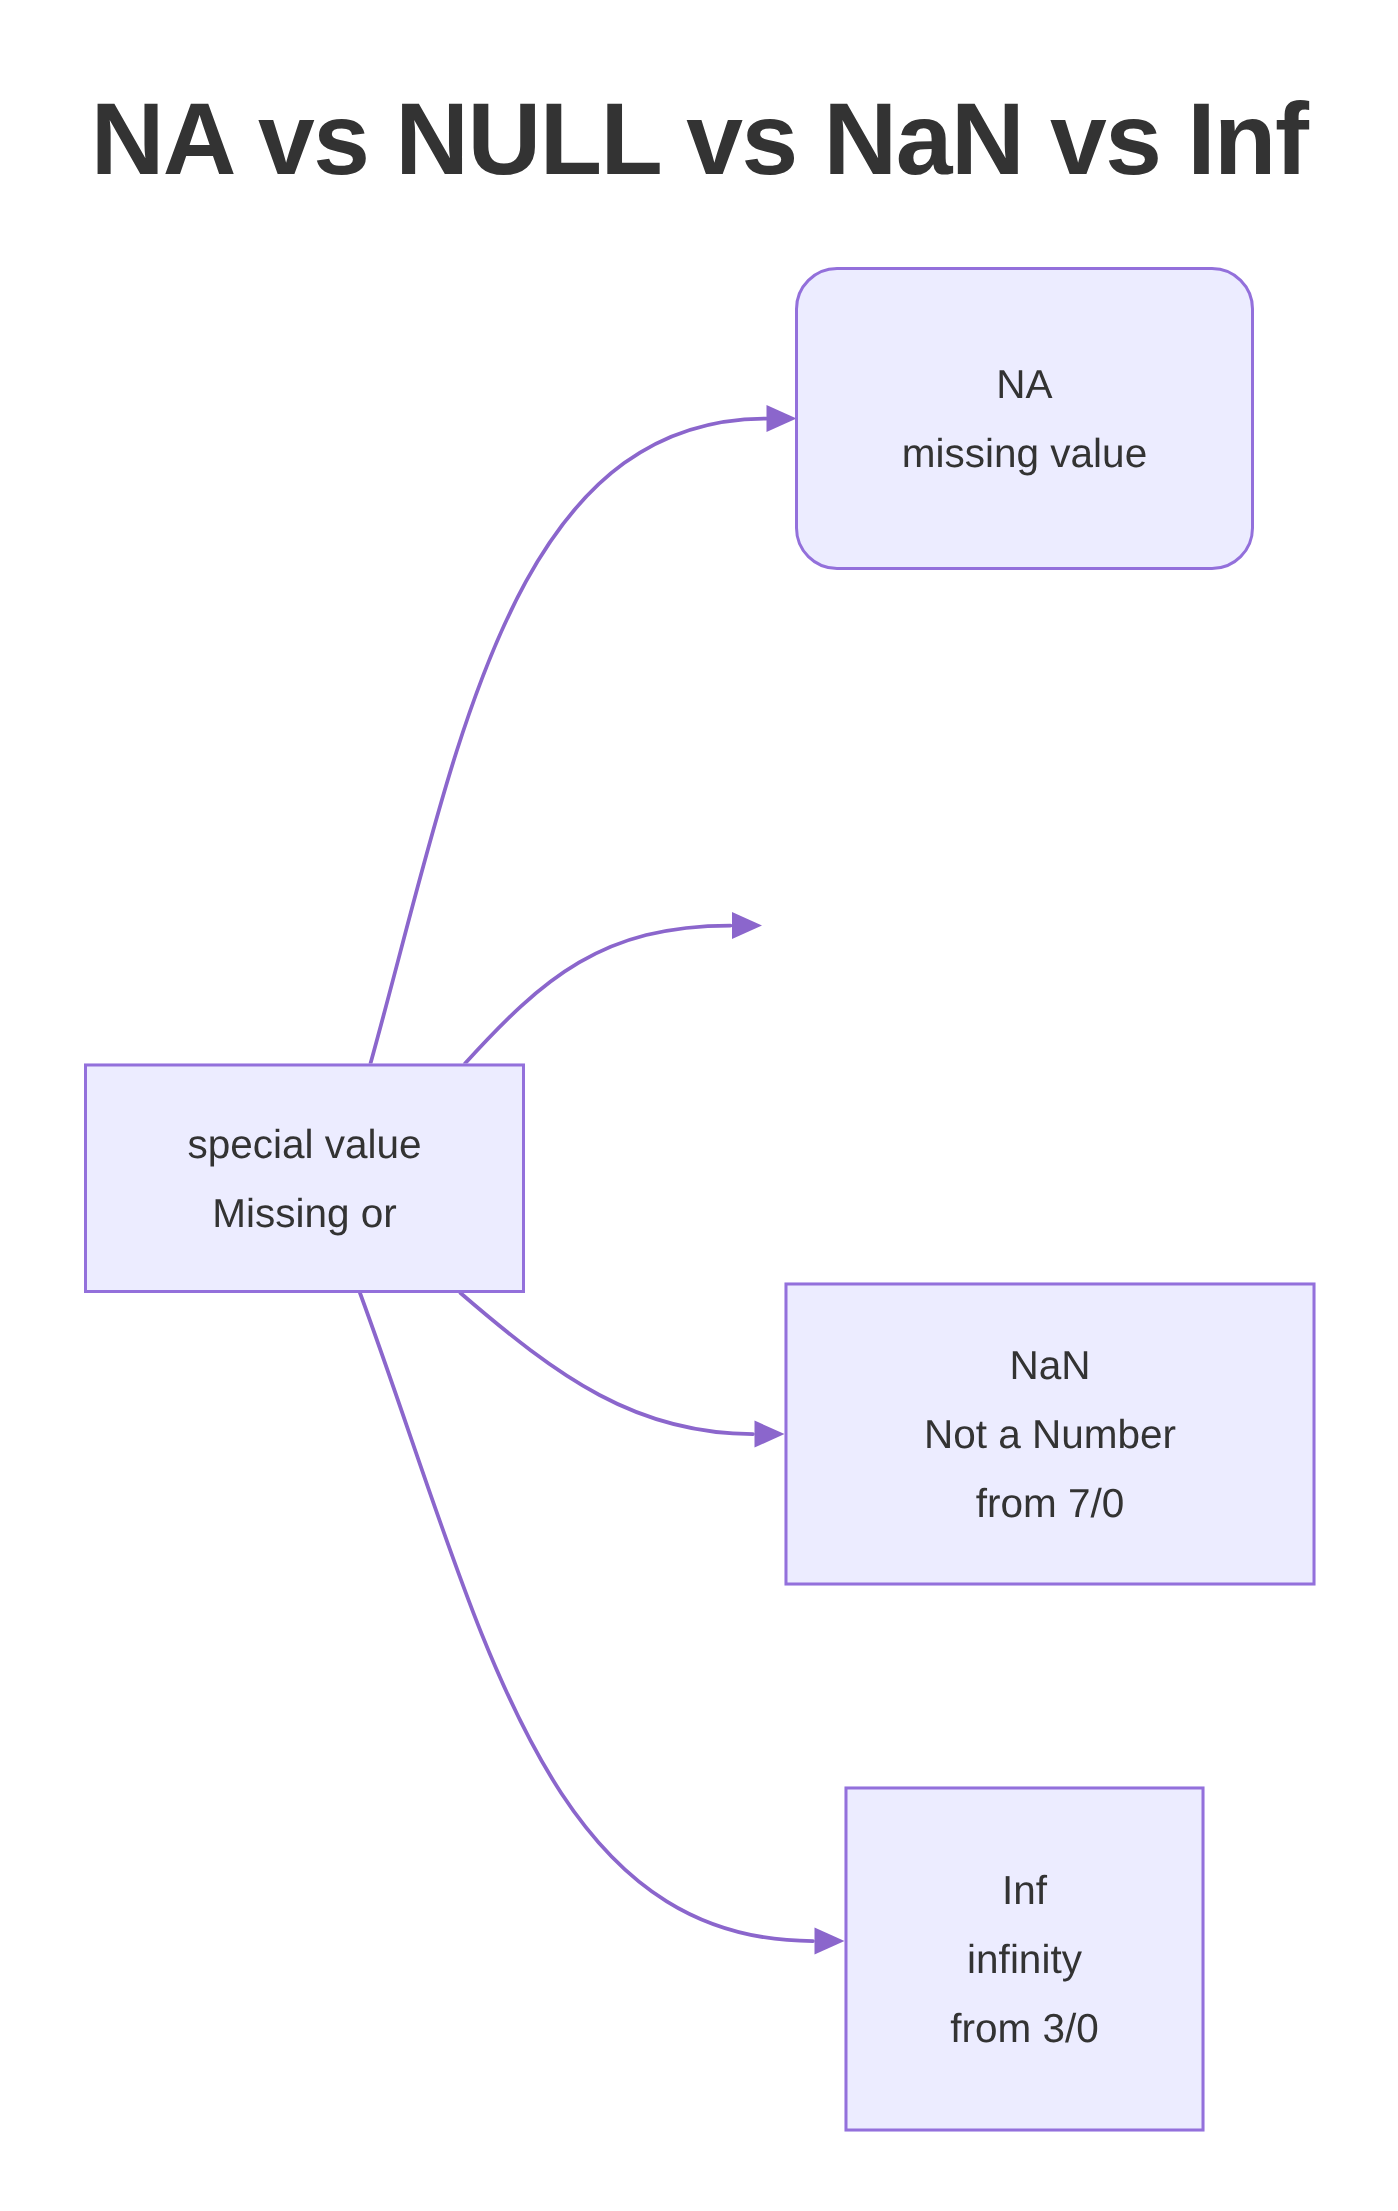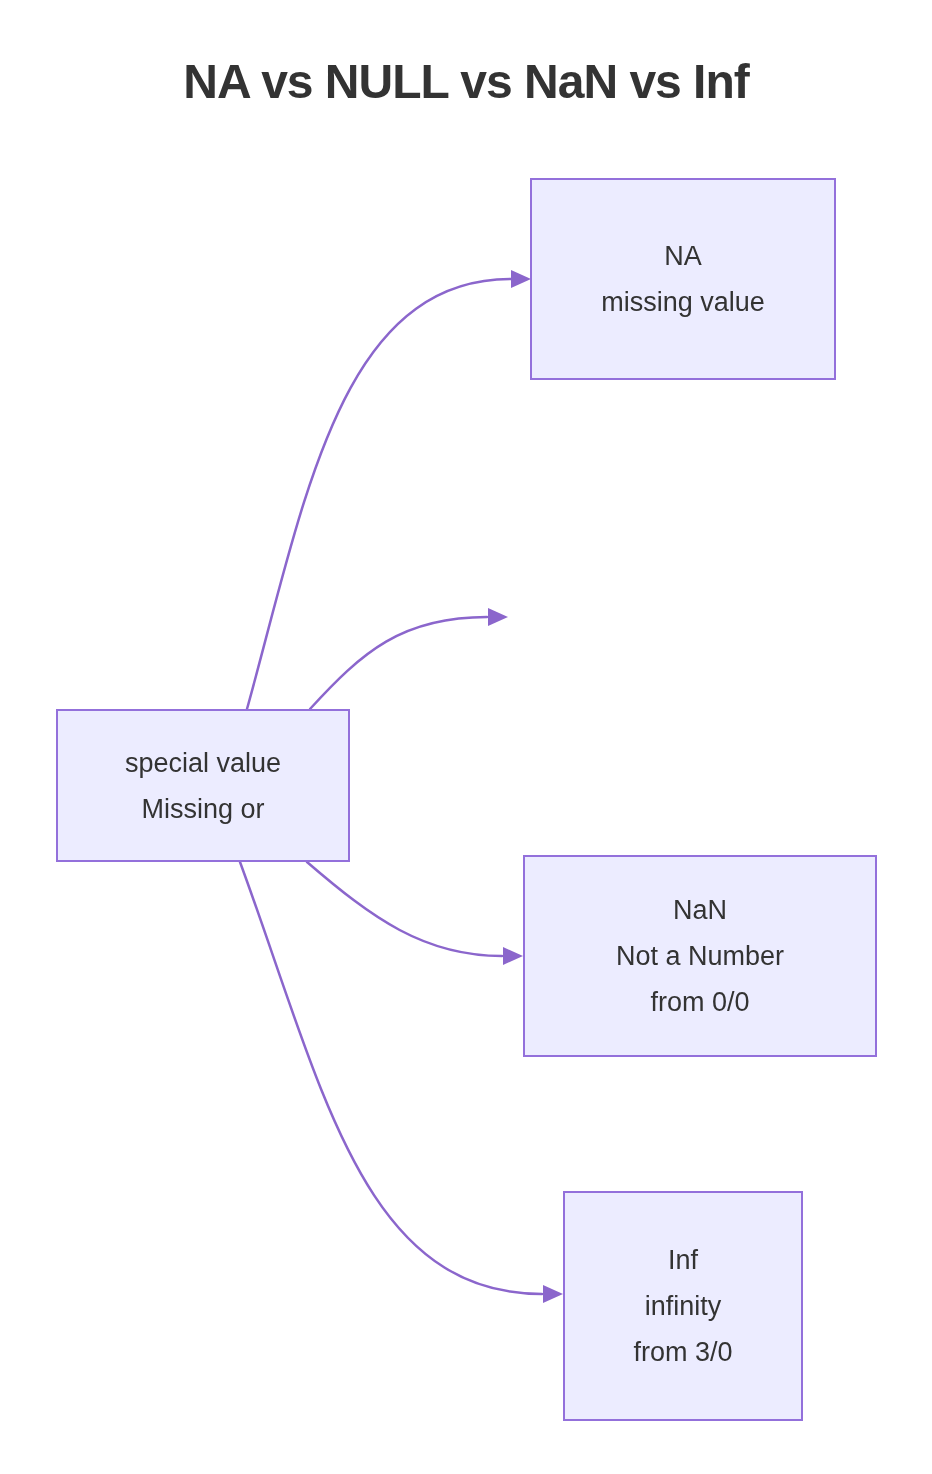--- a/index.html
+++ b/index.html
@@ -15,21 +15,21 @@
     background: var(--background, #fff);
     overflow: hidden;
   }
   .diagram-title {
     position: absolute;
     top: 54px;
     left: 0;
     width: 100%;
     margin: 0;
     text-align: center;
-    font-size: 48px;
+    font-size: 68px;
     font-weight: bold;
     letter-spacing: -1px;
     color: var(--text, #333);
   }
   .edges-layer {
     position: absolute;
     top: 0;
     left: 0;
     width: 932px;
     height: 1474px;
@@ -54,21 +54,21 @@
     flex-direction: column;
     align-items: center;
     justify-content: center;
     text-align: center;
     color: var(--text, #333);
     font-size: 27px;
     line-height: 46px;
   }
   .node span { display: block; }
   .node-root  { left: 56px;  top: 709px;  width: 294px; height: 153px; }
-  .node-na    { left: 530px; top: 178px;  width: 306px; height: 202px; }
+  .node-na    { left: 530px; top: 178px;  width: 306px; height: 202px; border-radius: 28px; }
   .node-null  { left: 508px; top: 518px;  width: 352px; height: 200px; }
   .node-nan   { left: 523px; top: 855px;  width: 354px; height: 202px; }
   .node-inf   { left: 563px; top: 1191px; width: 240px; height: 230px; }
 </style>
 </head>
 <body>
 
 <div class="canvas">
 
   <h1 class="diagram-title">NA vs NULL vs NaN vs Inf</h1>
@@ -94,21 +94,21 @@
 
   <div class="node node-na">
     <span>NA</span>
     <span>missing value</span>
   </div>
 
 
   <div class="node node-nan">
     <span>NaN</span>
     <span>Not a Number</span>
-    <span>from 0/0</span>
+    <span>from 7/0</span>
   </div>
 
   <div class="node node-inf">
     <span>Inf</span>
     <span>infinity</span>
     <span>from 3/0</span>
   </div>
 
 </div>
 

